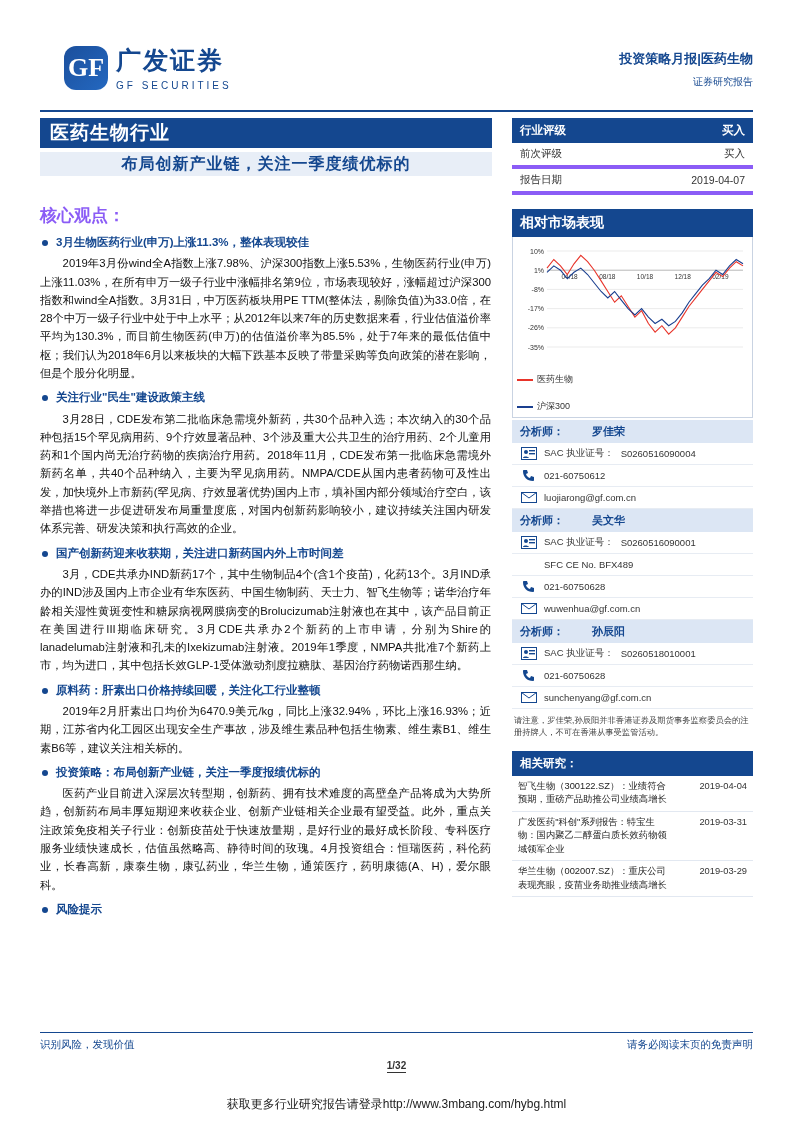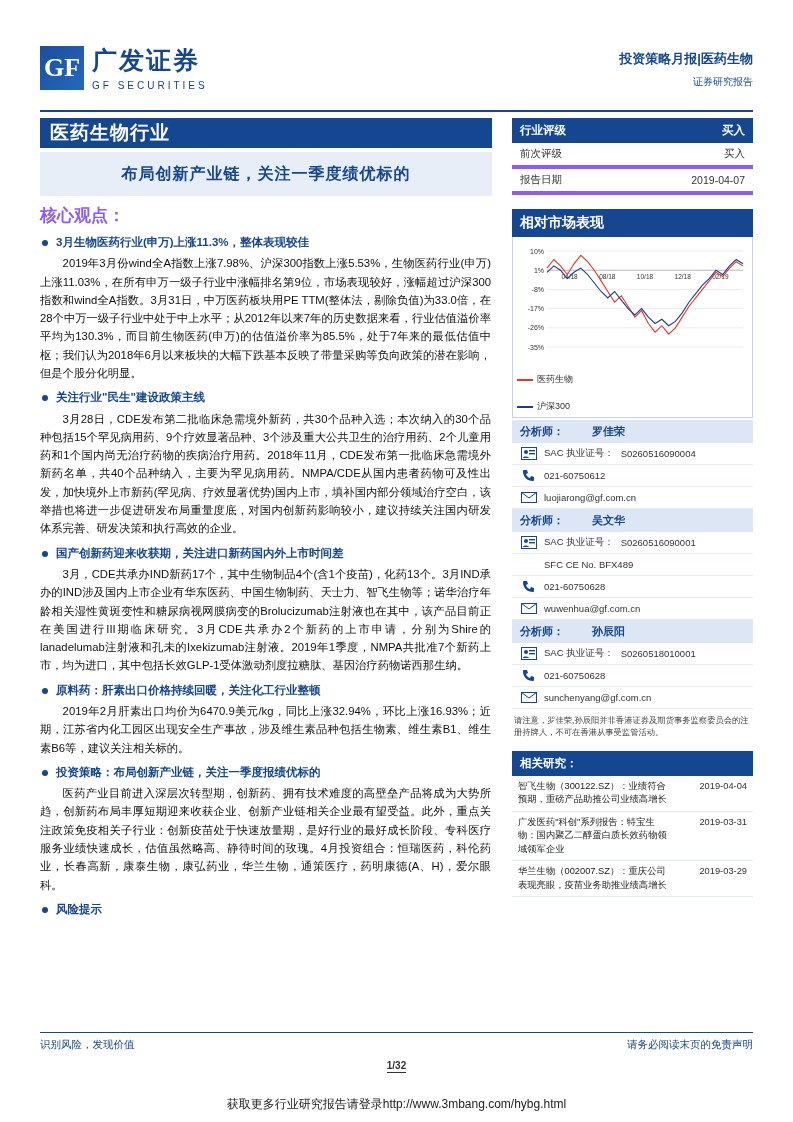--- a/index.html
+++ b/index.html
@@ -16,25 +16,26 @@
     background:#fff;
   }
   
   .header{
     position:absolute;left:40px;top:44px;width:713px;height:62px;
   }
   .logo{
     position:absolute;left:0;top:0;display:flex;align-items:center;gap:8px;
   }
   .logo-mark{
-    width:44px;height:44px;border-radius:0;
+    width:44px;height:44px;border-radius:12px;
     background:linear-gradient(135deg,#1b4f9c 0%,#2468c0 100%);
     color:#fff;font-size:26px;font-weight:bold;
     display:flex;align-items:center;justify-content:center;
     font-family:"Liberation Serif",serif;
+    margin-left:24px;
   }
   .logo-text .cn{
     font-size:25px;font-weight:bold;color:#14478f;letter-spacing:2px;
     font-family:"DejaVu Sans",sans-serif;
   }
   .logo-text .en{
     font-size:10px;color:#14478f;letter-spacing:3px;margin-top:3px;
   }
   .header-right{
     position:absolute;right:0;top:6px;text-align:right;
@@ -51,21 +52,21 @@
   
   .title-band{
     position:absolute;left:40px;top:118px;width:452px;height:30px;
     background:#14478f;
     display:flex;align-items:center;
   }
   .title-band span{
     color:#fff;font-size:19px;font-weight:bold;margin-left:10px;letter-spacing:1px;
   }
   .subtitle-band{
-    position:absolute;left:40px;top:152px;width:452px;height:44px;
+    position:absolute;left:40px;top:152px;width:452px;height:24px;
     background:#e8eef7;display:flex;align-items:center;justify-content:center;
   }
   .subtitle-band span{
     color:#14478f;font-size:16px;font-weight:bold;letter-spacing:1px;
   }
   
   .left-col{
     position:absolute;left:40px;top:200px;width:452px;
   }
   .section-title{

